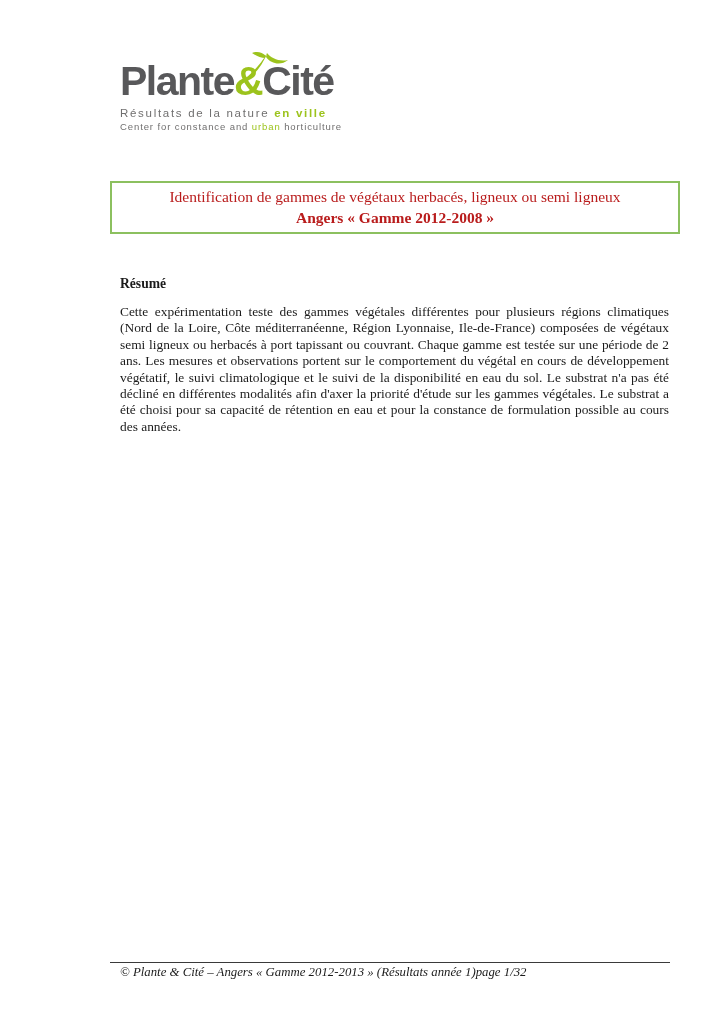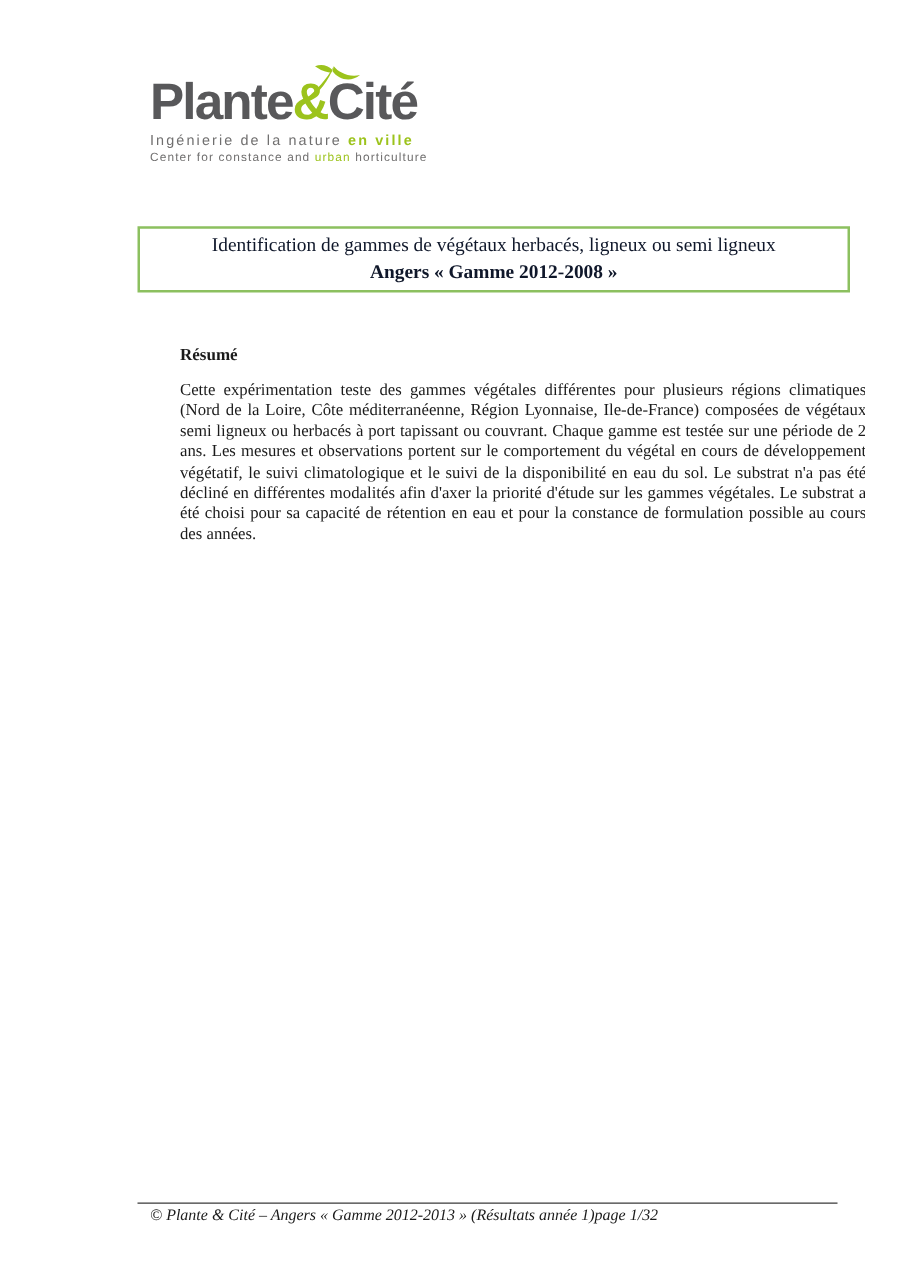--- a/index.html
+++ b/index.html
@@ -59,35 +59,34 @@
   }
   .tag-en .hl { color: #9cc31c; font-weight: normal; }
 
   
   .title-box {
     position: absolute;
     left: 78px;
     top: 181px;
     width: 570px;
     border: 2px solid #8cc05f;
-    color: #0f172a;
+    color: #b91c1c;
     text-align: center;
     font-size: 15.5px;
     line-height: 21px;
     padding: 3px 14px 4px 14px;
   }
   .title-box .t-bold { font-weight: bold; }
 
   
   .abstract {
     position: absolute;
     left: 88px;
     top: 276px;
     width: 549px;
-    margin-left: 24px;
   }
   .abstract h2 {
     font-size: 13.6px;
     font-weight: bold;
     margin: 0;
     line-height: 16px;
   }
   .abstract p {
     margin: 0;
     text-align: justify;
@@ -125,21 +124,21 @@
     <div class="brand">
       <span>Plante</span><span class="amp">&amp;</span><span>Cité</span>
       <span class="leaf-wrap">
         <svg width="52" height="30" viewBox="0 0 52 30">
           <path d="M4 29 C 12 22, 20 14, 26 3 C 22 15, 14 24, 6 30 Z" fill="#9cc31c"></path>
           <path d="M26 3 C 30 8, 38 12, 47 10 C 40 16, 30 14, 25 7 Z" fill="#9cc31c"></path>
           <path d="M25 6 C 21 2, 16 1, 11 3 C 15 6, 20 8, 24 8 Z" fill="#9cc31c"></path>
         </svg>
       </span>
     </div>
-    <div class="tag-fr"><span>Ingénierie de la nature </span><span class="hl">en ville</span></div>
+    <div class="tag-fr"><span>Résultats de la nature </span><span class="hl">en ville</span></div>
     <div class="tag-en"><span>Center for constance and </span><span class="hl">urban</span><span> horticulture</span></div>
   </header>
 
   <div class="title-box">
     <div>Identification de gammes de végétaux herbacés, ligneux ou semi ligneux</div>
     <div class="t-bold">Angers « Gamme 2012-2008 »</div>
   </div>
 
   <section class="abstract">
     <h2>Résumé</h2>

